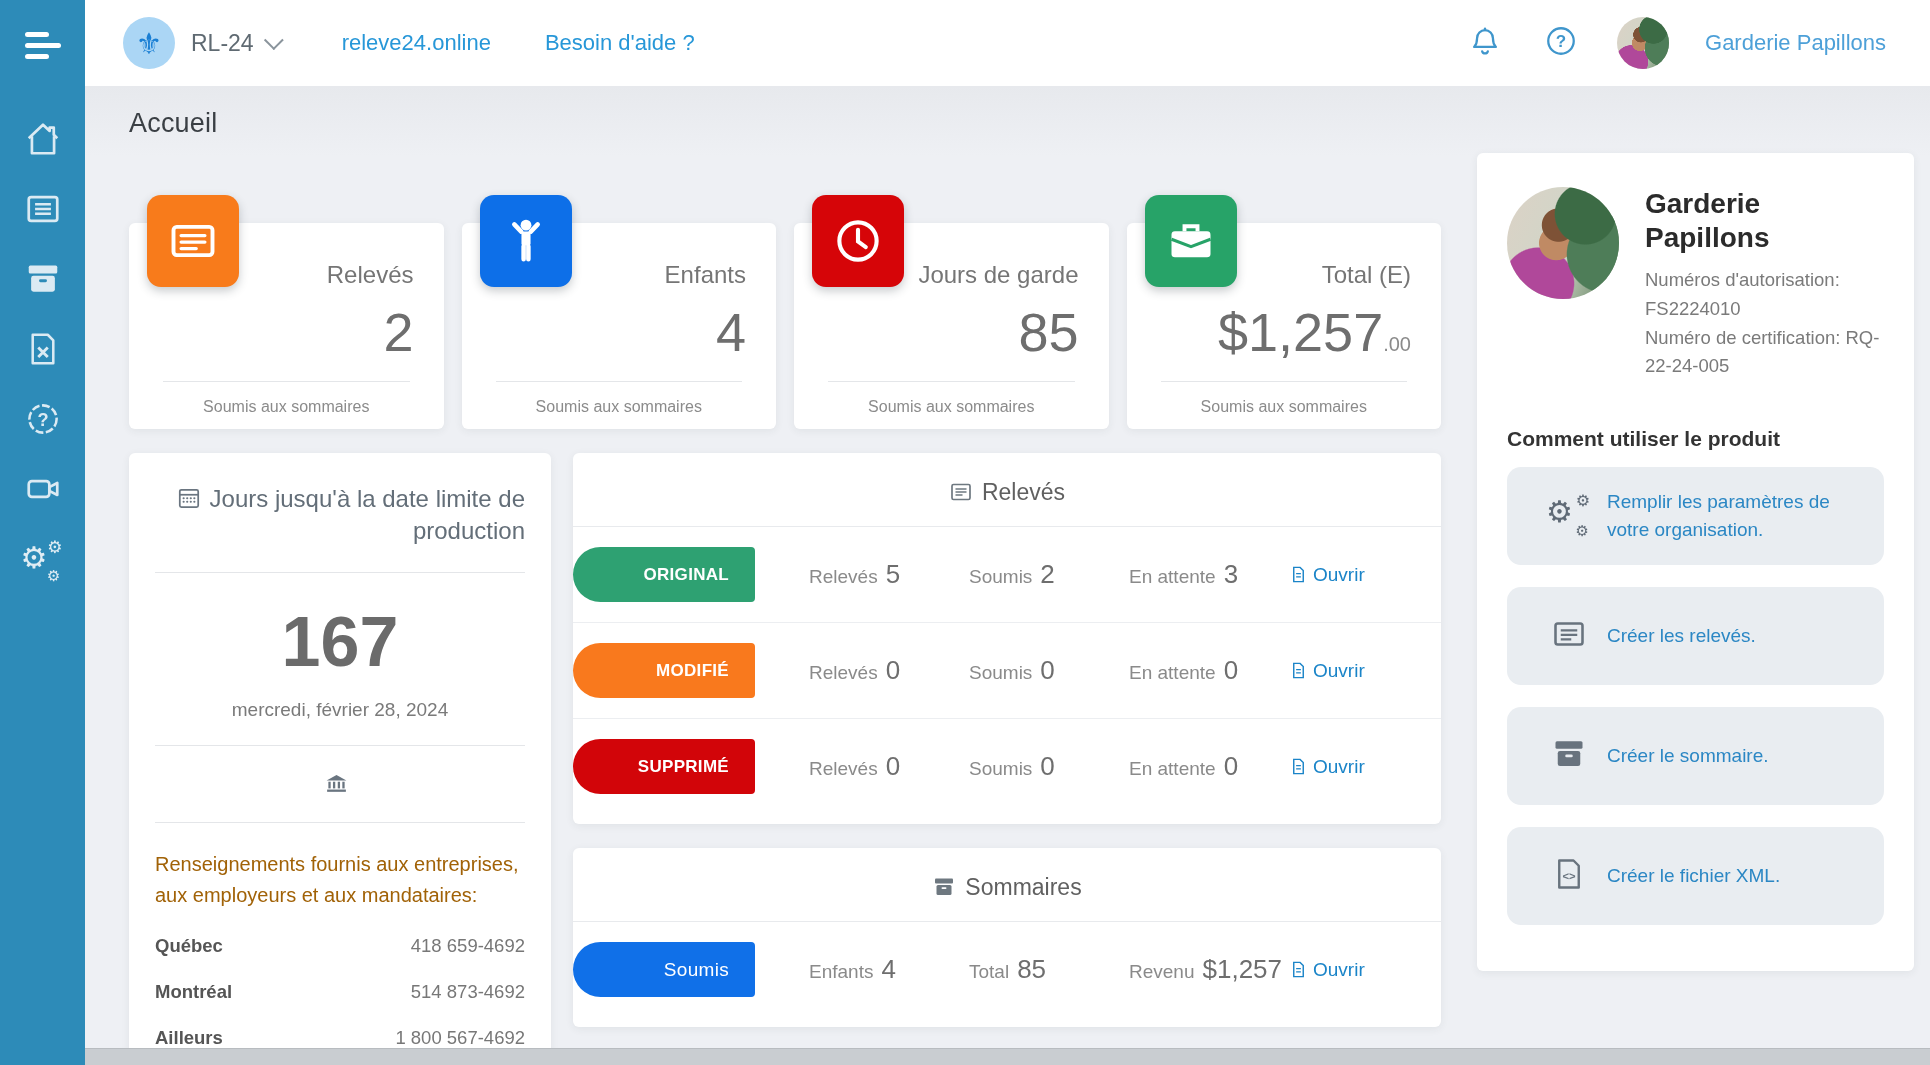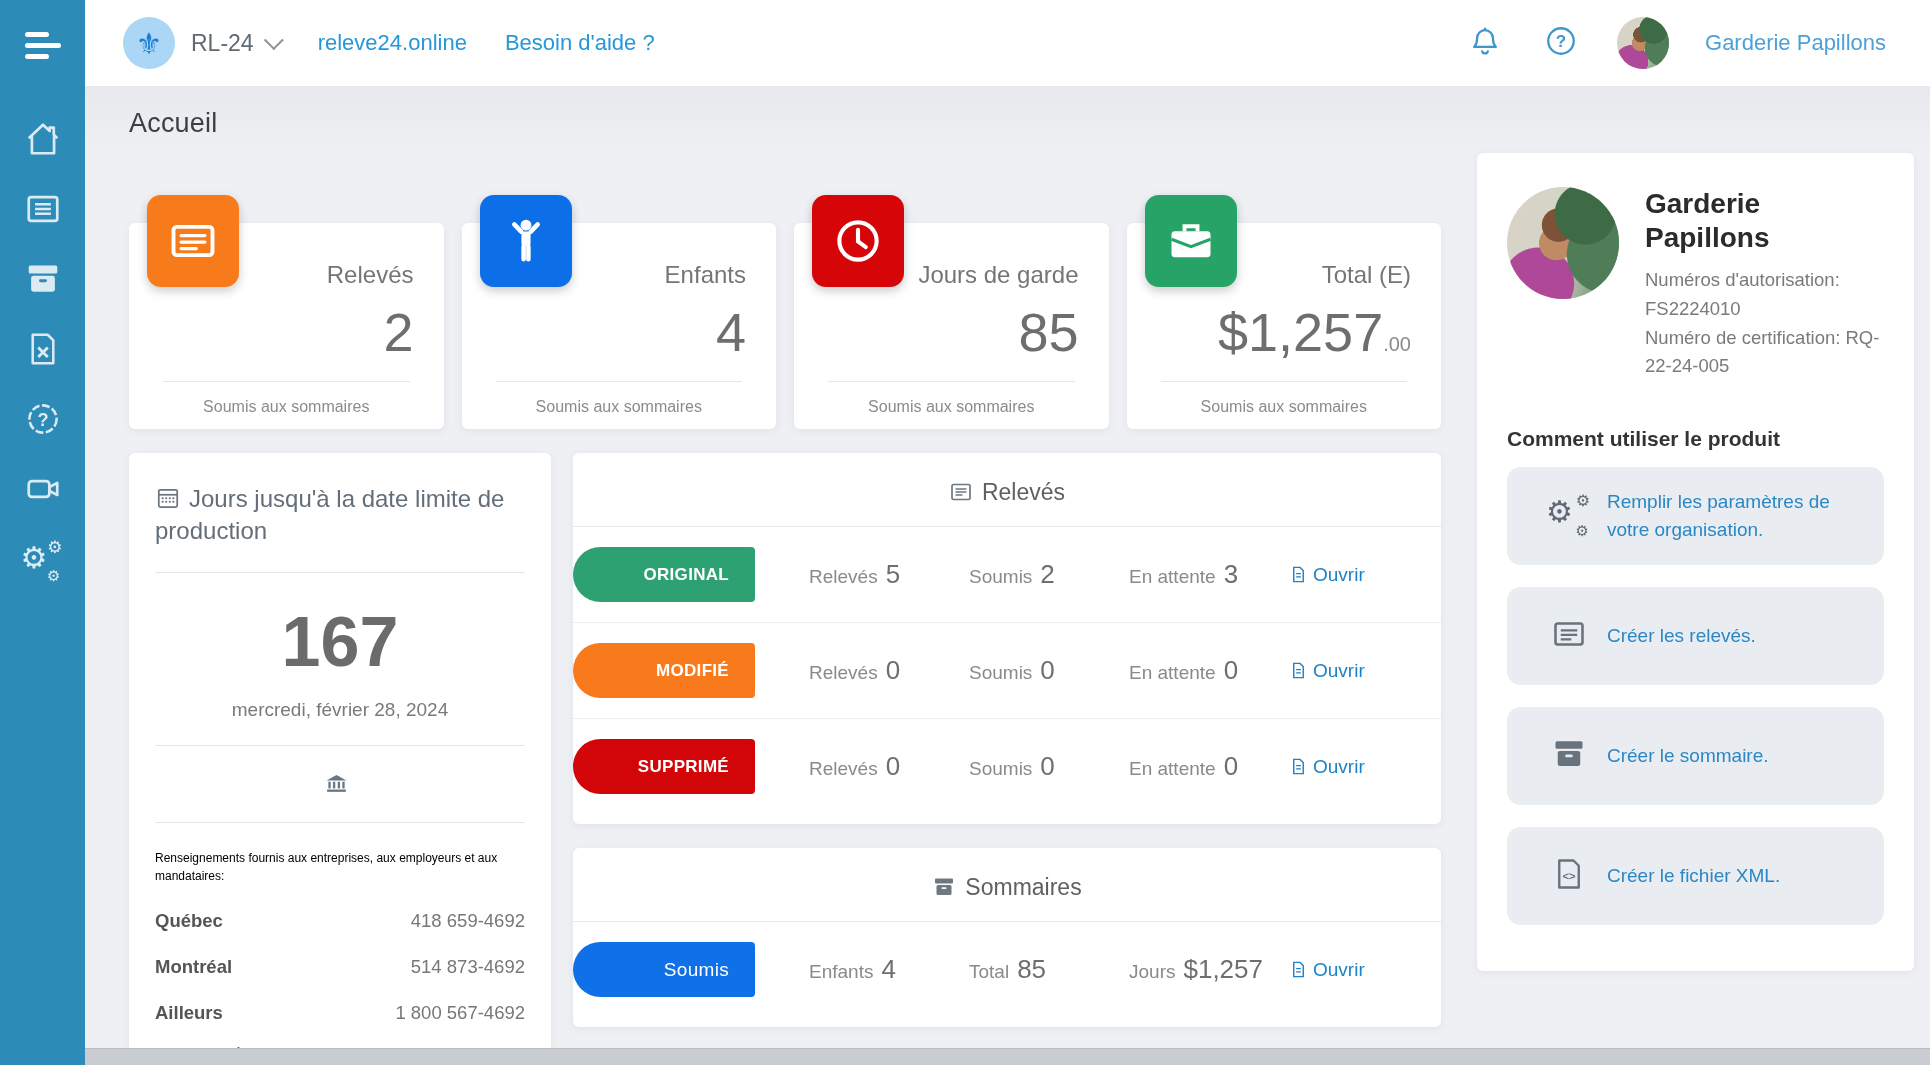--- a/index.html
+++ b/index.html
@@ -22,21 +22,21 @@
   .gears-glyph .g3 { position:absolute; right:4px; bottom:-2px; font-size:15px; line-height:1; }
 
   
   .main-wrap { flex:1; display:flex; flex-direction:column; min-width:0; }
 
   
   .topbar { height:86px; background:#fff; display:flex; align-items:center; padding:0 44px 0 38px; flex-shrink:0; }
   .logo-circle { width:52px; height:52px; border-radius:50%; background:#abd6f5; display:flex; align-items:center; justify-content:center; font-size:30px; color:#1a7fd4; cursor:pointer; }
   .app-name { margin-left:16px; font-size:23px; color:#5f6a72; display:flex; align-items:center; gap:8px; cursor:pointer; }
   .chev { width:14px; height:14px; border-right:2px solid #8a949c; border-bottom:2px solid #8a949c; transform:rotate(45deg) translateY(-4px); margin-left:2px; }
-  .top-links { display:flex; gap:38px; margin-left:40px; }
+  .top-links { display:flex; gap:54px; margin-left:64px; }
   .top-link { font-size:22px; color:#2797d8; text-decoration:none; cursor:pointer; }
   .top-right { margin-left:auto; display:flex; align-items:center; gap:36px; }
   .icon-btn { width:40px; height:40px; color:#3f96cc; cursor:pointer; display:flex; align-items:center; justify-content:center; }
   .icon-btn svg { width:34px; height:34px; }
   .avatar-sm { width:52px; height:52px; border-radius:50%; overflow:hidden; cursor:pointer; }
   .account-name { font-size:22px; color:#4da0d8; cursor:pointer; }
 
   .avatar-photo { width:100%; height:100%;
     background:
       radial-gradient(circle at 70% 24%, #3c6b45 0 26%, rgba(0,0,0,0) 27%),
@@ -67,28 +67,28 @@
   .stat-value { text-align:right; font-size:54px; font-weight:500; color:#6e6e6e; margin-top:16px; line-height:1; }
   .stat-value .dec { font-size:20px; font-weight:400; color:#8a8a8a; }
   .stat-divider { border:none; border-top:1px solid #e4e6e9; margin:22px 4px 0; }
   .stat-footer { text-align:center; font-size:16px; color:#8b8b8b; margin-top:16px; }
 
   
   .second-row { display:flex; gap:22px; margin-top:24px; align-items:flex-start; }
 
   
   .deadline-card { width:422px; flex-shrink:0; padding:30px 26px 26px; }
-  .dl-title { text-align:left; font-size:24px; color:#636e78; line-height:1.35; }
+  .dl-title { text-align:right; font-size:24px; color:#636e78; line-height:1.35; }
   .dl-title svg { width:26px; height:26px; vertical-align:-4px; margin-right:8px; color:#6a7580; }
   .dl-divider { border:none; border-top:1px solid #e4e6e9; margin:24px 0; }
   .dl-days { text-align:center; font-size:70px; font-weight:600; color:#6b6b6b; line-height:1; margin-top:34px; }
   .dl-date { text-align:center; font-size:19px; color:#7a7a7a; margin:22px 0 6px; }
   .dl-contact { text-align:center; font-size:24px; color:#5d6870; }
   .dl-contact svg { width:25px; height:25px; vertical-align:-4px; margin-right:8px; color:#6a7580; }
-  .dl-note { font-size:12px; color:#000000; line-height:1.55; margin-top:26px; }
+  .dl-note { font-size:20px; color:#a16207; line-height:1.55; margin-top:26px; }
   .phone-row { display:flex; justify-content:space-between; margin-top:24px; font-size:18.5px; }
   .phone-city { font-weight:bold; color:#555; }
   .phone-num { color:#777; }
   .guide-link { display:block; text-align:center; margin-top:22px; font-size:18.5px; color:#1a84c8; text-decoration:none; cursor:pointer; }
 
   
   .panel { flex:1; padding:0 0 10px; }
   .panel-head { text-align:center; padding:26px 0 20px; font-size:23px; color:#606060; border-bottom:1px solid #e8eaed; }
   .panel-head svg { width:24px; height:24px; vertical-align:-4px; margin-right:9px; color:#6e7880; }
   .panel-row { display:flex; align-items:center; padding:20px 34px 20px 0; }
@@ -393,21 +393,21 @@
                     <rect x="3" y="3.5" width="18" height="5" rx="1"></rect>
                     <rect x="4.5" y="10" width="15" height="10" rx="1.5"></rect>
                     <rect x="9.5" y="12.2" width="5" height="1.8" rx=".9" fill="var(--icon-bg,#fff)"></rect>
                   </svg><span>Sommaires</span>
               </div>
               <div class="panel-row">
                 <div class="badge bg-blue" style="font-weight:normal; font-size:19px;">Soumis</div>
                 <div class="row-cells">
                   <div class="row-cell"><span>Enfants</span><b>4</b></div>
                   <div class="row-cell"><span>Total</span><b>85</b></div>
-                  <div class="row-cell"><span>Jours</span><b>$1,257</b></div>
+                  <div class="row-cell"><span>Revenu</span><b>$1,257</b></div>
                 </div>
                 <a class="open-link"><svg viewBox="0 0 24 24" fill="none" stroke="currentColor" stroke-width="1.8">
                       <path d="M6 3h8l4 4v14H6z"></path>
                       <path d="M9 11h6M9 15h6" stroke-width="1.5"></path>
                     </svg><span>Ouvrir</span></a>
               </div>
             </div>
 
           </div>
         </div>

